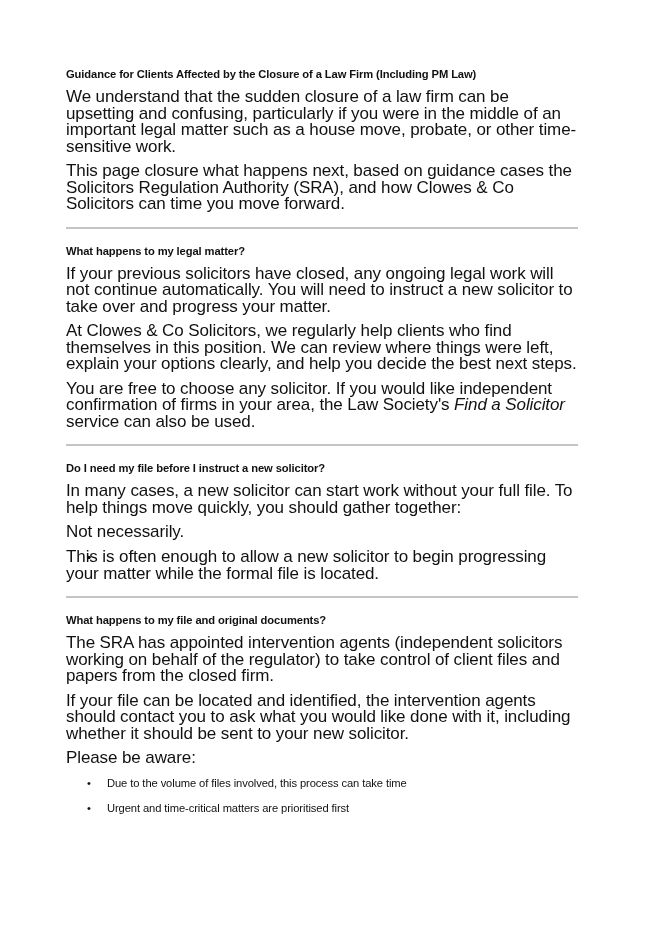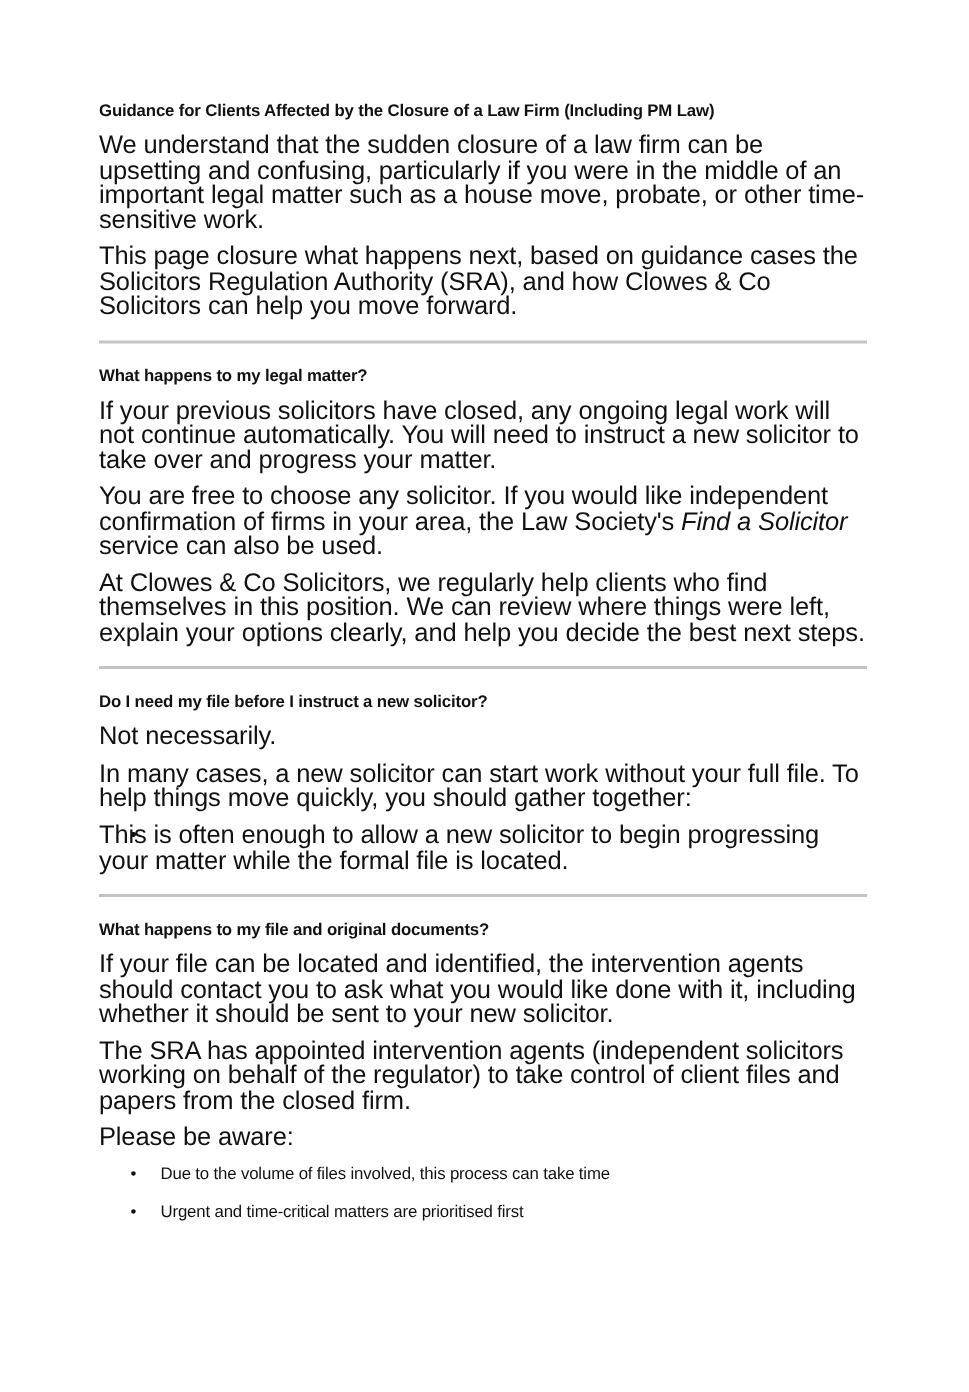--- a/index.html
+++ b/index.html
@@ -16,44 +16,44 @@
   ul.bullets { list-style: none; margin: 0 0 6px 0; padding: 0; }
   ul.bullets li { position: relative; padding-left: 41px; font-size: 11.2px; line-height: 16.5px; margin: 0 0 8.5px 0; letter-spacing: -0.1px; }
   ul.bullets li .dot { position: absolute; left: 21px; top: 0; }
 </style>
 </head>
 <body>
 
 <div class="page">
   <div class="h">Guidance for Clients Affected by the Closure of a Law Firm (Including PM Law)</div>
   <div class="p">We understand that the sudden closure of a law firm can be upsetting and confusing, particularly if you were in the middle of an important legal matter such as a house move, probate, or other time-sensitive work.</div>
-  <div class="p"><span>This page closure </span><b>what happens next</b><span>, based on guidance cases the </span><b>Solicitors Regulation Authority (SRA)</b><span>, and how </span><b>Clowes &amp; Co Solicitors</b><span> can help you move forward.</span></div>
+  <div class="p"><span>This page closure </span><b>what happens next</b><span>, based on guidance cases the </span><b>Solicitors Regulation Authority (SRA)</b><span>, and how </span><b>Clowes &amp; Co Solicitors</b><span> can time you move forward.</span></div>
 
   <div class="divider"></div>
 
   <div class="h">What happens to my legal matter?</div>
   <div class="p"><span>If your previous solicitors have closed, any ongoing legal work will </span><b>not continue automatically</b><span>. You will need to </span><b>instruct a new solicitor</b><span> to take over and progress your matter.</span></div>
+  <div class="p">At Clowes &amp; Co Solicitors, we regularly help clients who find themselves in this position. We can review where things were left, explain your options clearly, and help you decide the best next steps.</div>
   <div class="p"><span>You are free to choose any solicitor. If you would like independent confirmation of firms in your area, the Law Society's </span><i>Find a Solicitor</i><span> service can also be used.</span></div>
-  <div class="p">At Clowes &amp; Co Solicitors, we regularly help clients who find themselves in this position. We can review where things were left, explain your options clearly, and help you decide the best next steps.</div>
 
   <div class="divider"></div>
 
   <div class="h">Do I need my file before I instruct a new solicitor?</div>
+  <div class="p">In many cases, a new solicitor can start work without your full file. To help things move quickly, you should gather together:</div>
   <div class="p">Not necessarily.</div>
-  <div class="p">In many cases, a new solicitor can start work without your full file. To help things move quickly, you should gather together:</div>
   <ul class="bullets">
     <li><span class="dot">•</span></li>
     <li><span class="dot">•</span></li>
     <li><span class="dot">•</span></li>
   </ul>
   <div class="p">This is often enough to allow a new solicitor to begin progressing your matter while the formal file is located.</div>
 
   <div class="divider"></div>
 
   <div class="h">What happens to my file and original documents?</div>
+  <div class="p"><span>The SRA has appointed </span><b>intervention agents</b><span> (independent solicitors working on behalf of the regulator) to take control of client files and papers from the closed firm.</span></div>
   <div class="p">If your file can be located and identified, the intervention agents should contact you to ask what you would like done with it, including whether it should be sent to your new solicitor.</div>
-  <div class="p"><span>The SRA has appointed </span><b>intervention agents</b><span> (independent solicitors working on behalf of the regulator) to take control of client files and papers from the closed firm.</span></div>
   <div class="p">Please be aware:</div>
   <ul class="bullets">
     <li><span class="dot">•</span><span>Due to the volume of files involved, this process can take time</span></li>
     <li><span class="dot">•</span><span>Urgent and time-critical matters are prioritised first</span></li>
   </ul>
 </div>
 
 </body></html>

